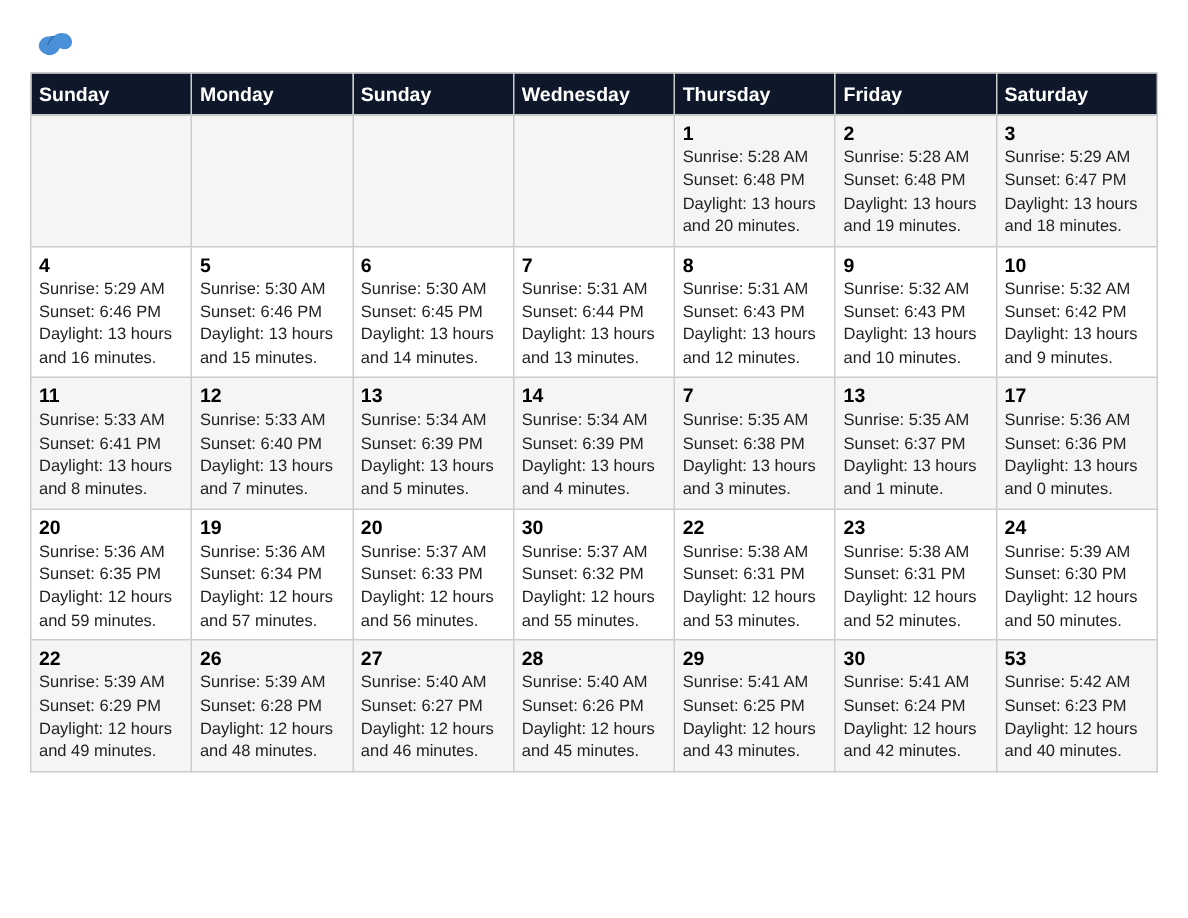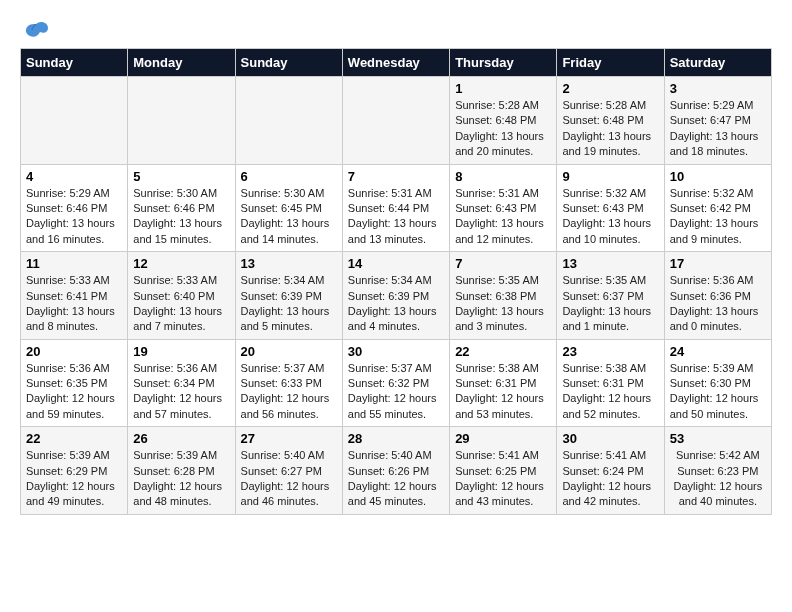--- a/index.html
+++ b/index.html
@@ -321,20 +321,20 @@
         </td>
         <td>
           <span class="day-number">30</span>
           <div class="day-detail" style="white-space: pre-line;">Sunrise: 5:41 AM
 Sunset: 6:24 PM
 Daylight: 12 hours
 and 42 minutes.</div>
         </td>
         <td>
           <span class="day-number">53</span>
-          <div class="day-detail" style="white-space: pre-line; text-align: center;">Sunrise: 5:42 AM
+          <div class="day-detail" style="white-space: pre-line;">Sunrise: 5:42 AM
 Sunset: 6:23 PM
 Daylight: 12 hours
 and 40 minutes.</div>
         </td>
       </tr>
     </tbody>
 </table>
 
 </body></html>

